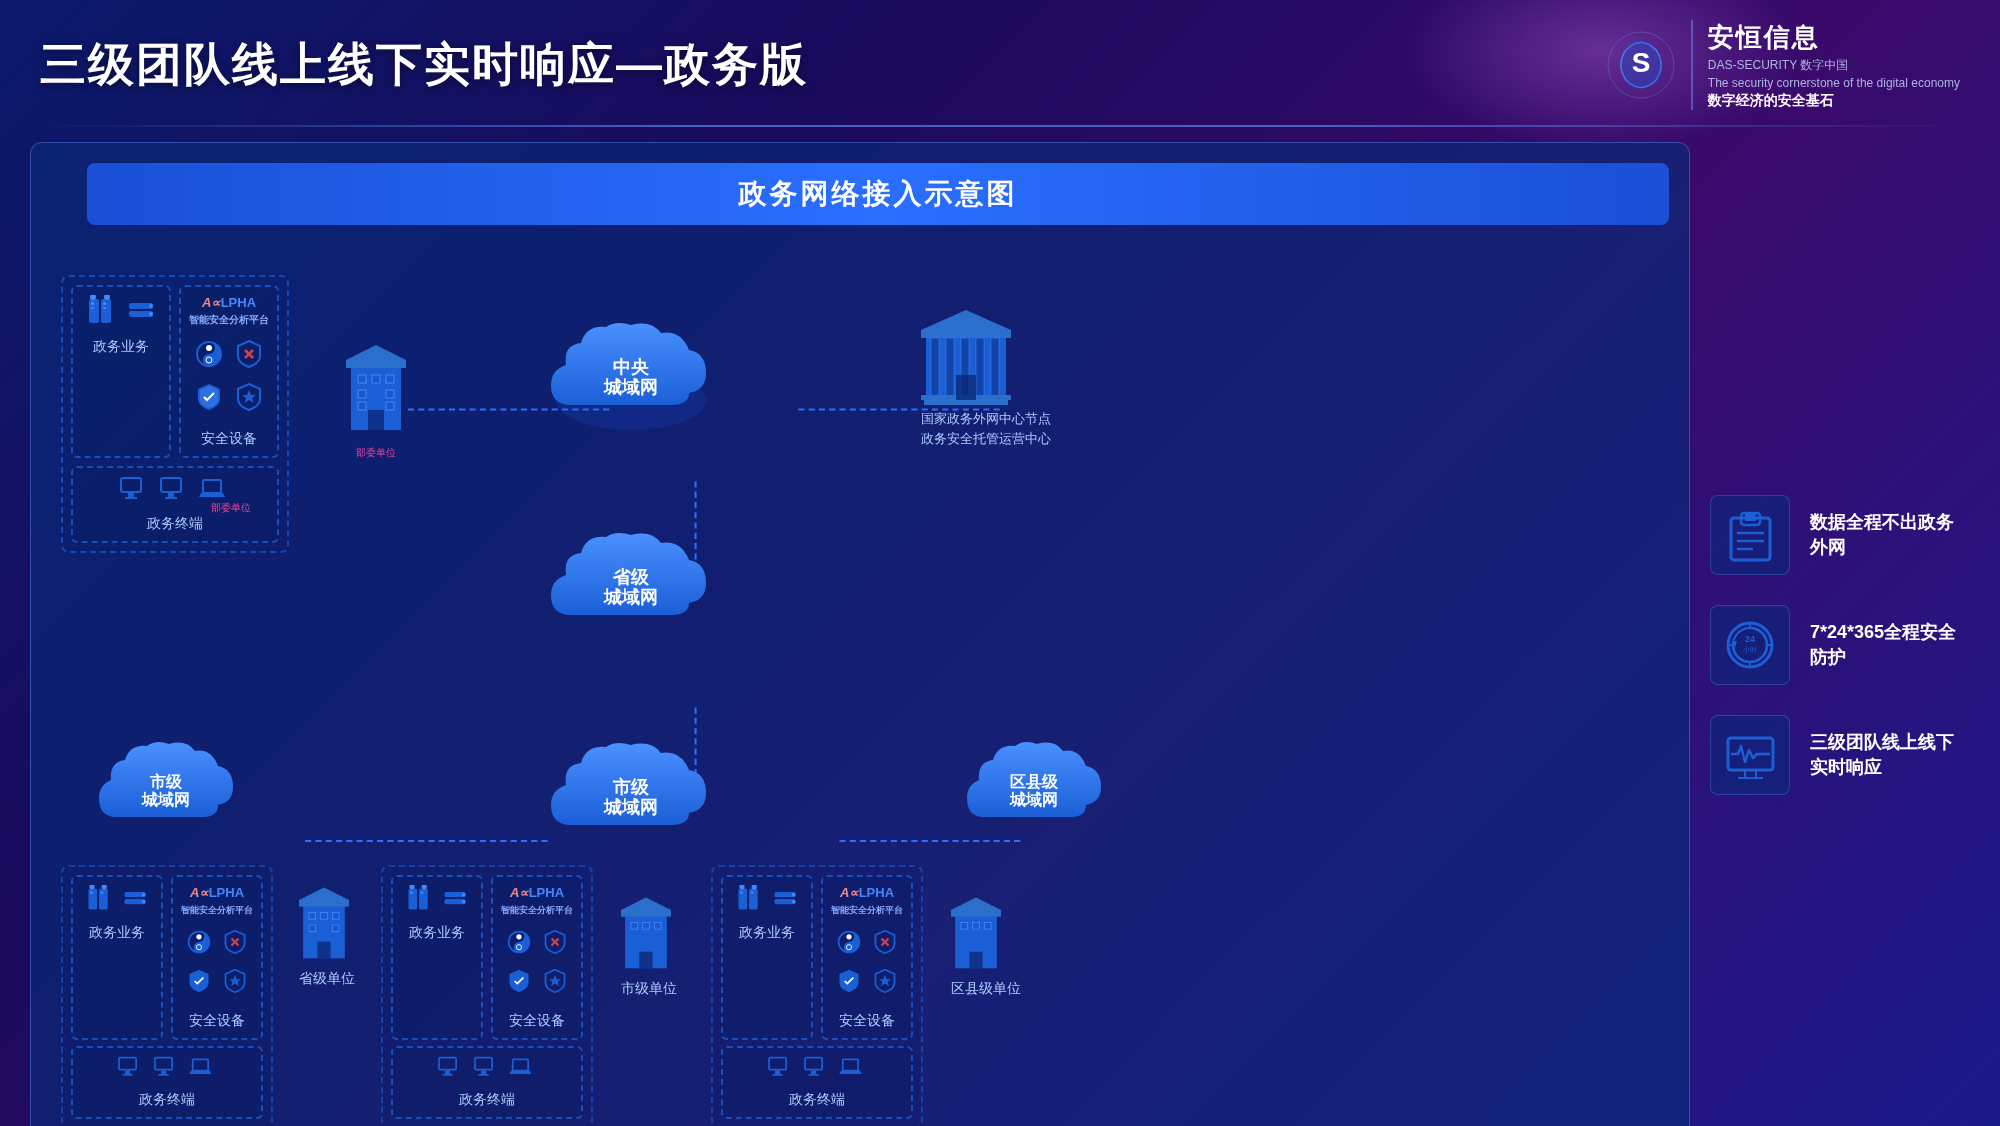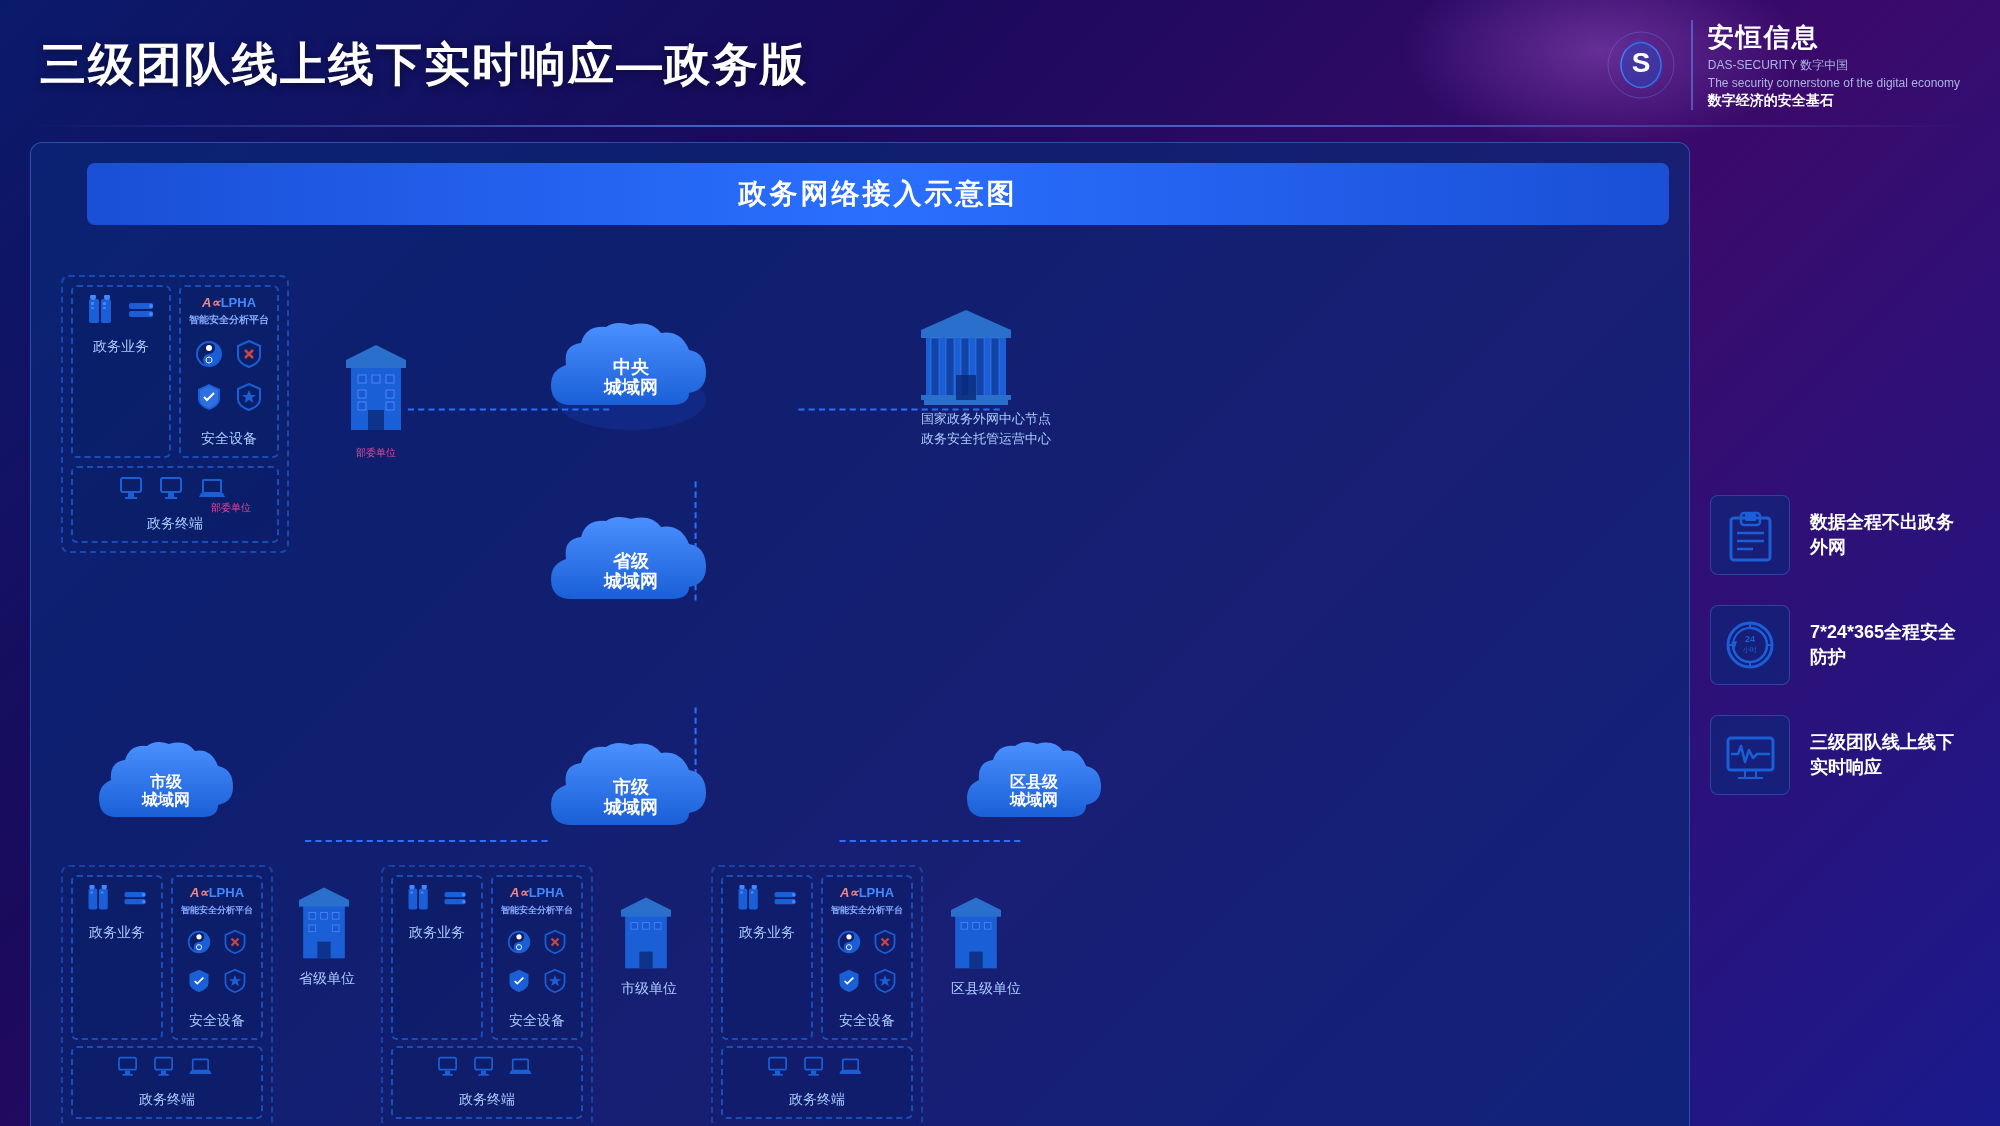--- a/index.html
+++ b/index.html
@@ -427,21 +427,21 @@
 
           <polygon points="45,5 0,25 90,25" fill="#2a6fcc"></polygon>
           <rect x="35" y="70" width="20" height="25" fill="rgba(10,40,120,0.8)"></rect>
         </svg>
         <div style="color:#aaccff;font-size:13px;text-align:center;margin-top:4px;line-height:1.5;">
           <span>国家政务外网中心节点</span><br>
           <span>政务安全托管运营中心</span>
         </div>
       </div>
 
-      <div style="position:absolute; left:490px; top:264px;">
+      <div style="position:absolute; left:490px; top:280px;">
         <svg width="180" height="120" viewBox="0 0 180 120">
           <path d="M30 90 Q10 90 10 70 Q10 55 25 50 Q22 30 40 28 Q45 10 65 12 Q75 5 90 10 Q110 5 120 18 Q140 15 148 35 Q165 38 165 58 Q165 75 148 78 Q148 90 130 90 Z" fill="url(#cloudGrad2)"></path>
           <defs>
             <linearGradient id="cloudGrad2" x1="0%" y1="0%" x2="0%" y2="100%">
               <stop offset="0%" style="stop-color:#4a90ff;stop-opacity:1"></stop>
               <stop offset="100%" style="stop-color:#1a5fd6;stop-opacity:1"></stop>
             </linearGradient>
           </defs>
           <text x="90" y="58" text-anchor="middle" fill="white" font-size="18" font-weight="bold" font-family="Microsoft YaHei, Arial">省级</text>
           <text x="90" y="78" text-anchor="middle" fill="white" font-size="18" font-weight="bold" font-family="Microsoft YaHei, Arial">城域网</text>

